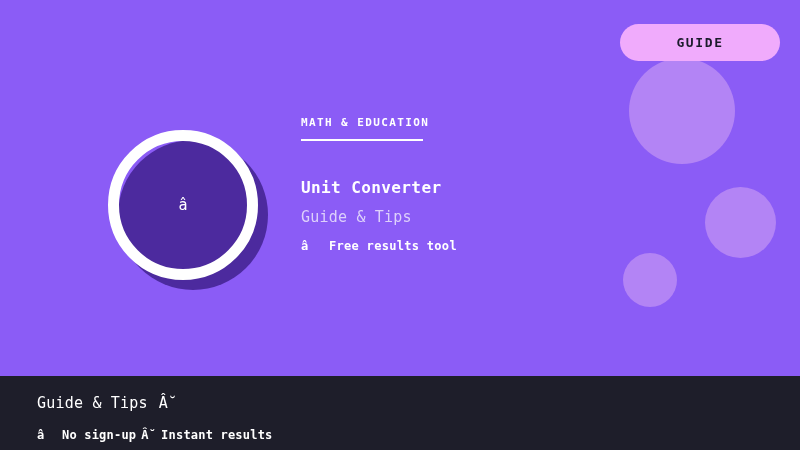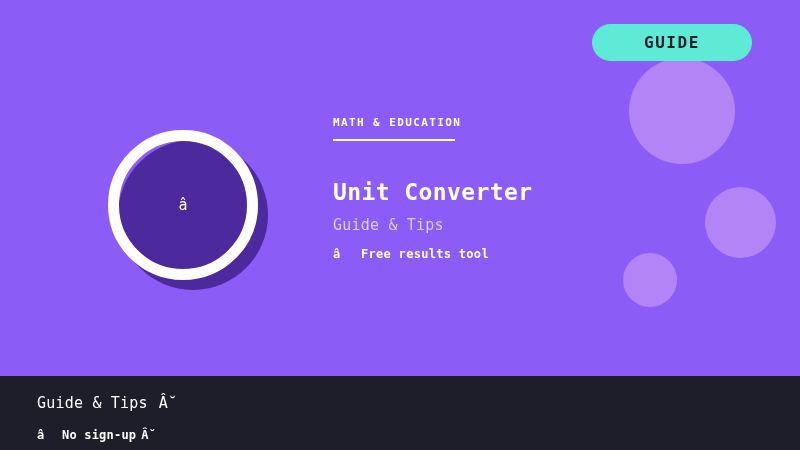--- a/index.html
+++ b/index.html
@@ -26,30 +26,30 @@
     border-radius: 50%;
     background: #b384f5;
   }
   .blob-one   { left: 629px; top: 58px;  width: 106px; height: 106px; }
   .blob-two   { left: 705px; top: 187px; width: 71px;  height: 71px;  }
   .blob-three { left: 623px; top: 253px; width: 54px;  height: 54px;  }
 
   
   .guide-button {
     position: absolute;
-    left: 592px;
+    left: 620px;
     top: 24px;
     width: 160px;
     height: 37px;
-    background: #5eead4;
+    background: #f0abfc;
     border: none;
     border-radius: 19px;
     color: #1b1b2b;
     font-family: "DejaVu Sans Mono", monospace;
-    font-size: 16px;
+    font-size: 13px;
     font-weight: bold;
     letter-spacing: 1.6px;
     cursor: pointer;
     padding: 0;
     z-index: 5;
   }
 
   
   .badge-wrap {
     position: absolute;
@@ -83,21 +83,21 @@
   .badge-glyph {
     color: #ffffff;
     font-family: "DejaVu Sans Mono", monospace;
     font-size: 15px;
     line-height: 1;
   }
 
   
   .content {
     position: absolute;
-    left: 333px;
+    left: 301px;
     top: 116px;
     width: 300px;
   }
   .eyebrow {
     color: #ffffff;
     font-family: "DejaVu Sans Mono", monospace;
     font-size: 11px;
     font-weight: bold;
     letter-spacing: 1.4px;
     line-height: 1.2;
@@ -105,21 +105,21 @@
   .eyebrow-rule {
     margin-top: 10px;
     width: 122px;
     height: 2px;
     background: #ffffff;
   }
   .title {
     margin-top: 38px;
     color: #ffffff;
     font-family: "DejaVu Sans Mono", monospace;
-    font-size: 23px;
+    font-size: 16px;
     font-weight: bold;
     letter-spacing: 0.4px;
     line-height: 1.15;
   }
   .subtitle {
     margin-top: 11px;
     color: #ddd0fb;
     font-family: "DejaVu Sans Mono", monospace;
     font-size: 15px;
     letter-spacing: 0.2px;
@@ -222,17 +222,18 @@
 
     <div class="footer-line-one">
       <span>Guide &amp; Tips</span>
       <span class="footer-sep">Â˘</span>
     </div>
 
     <div class="footer-line-two">
       <span class="footer-bullet">â</span>
       <span>No sign-up</span>
       <span class="footer-sep-two">Â˘</span>
+      <span>Instant results</span>
     </div>
 
   </div>
 
 </div>
 
 </body></html>

